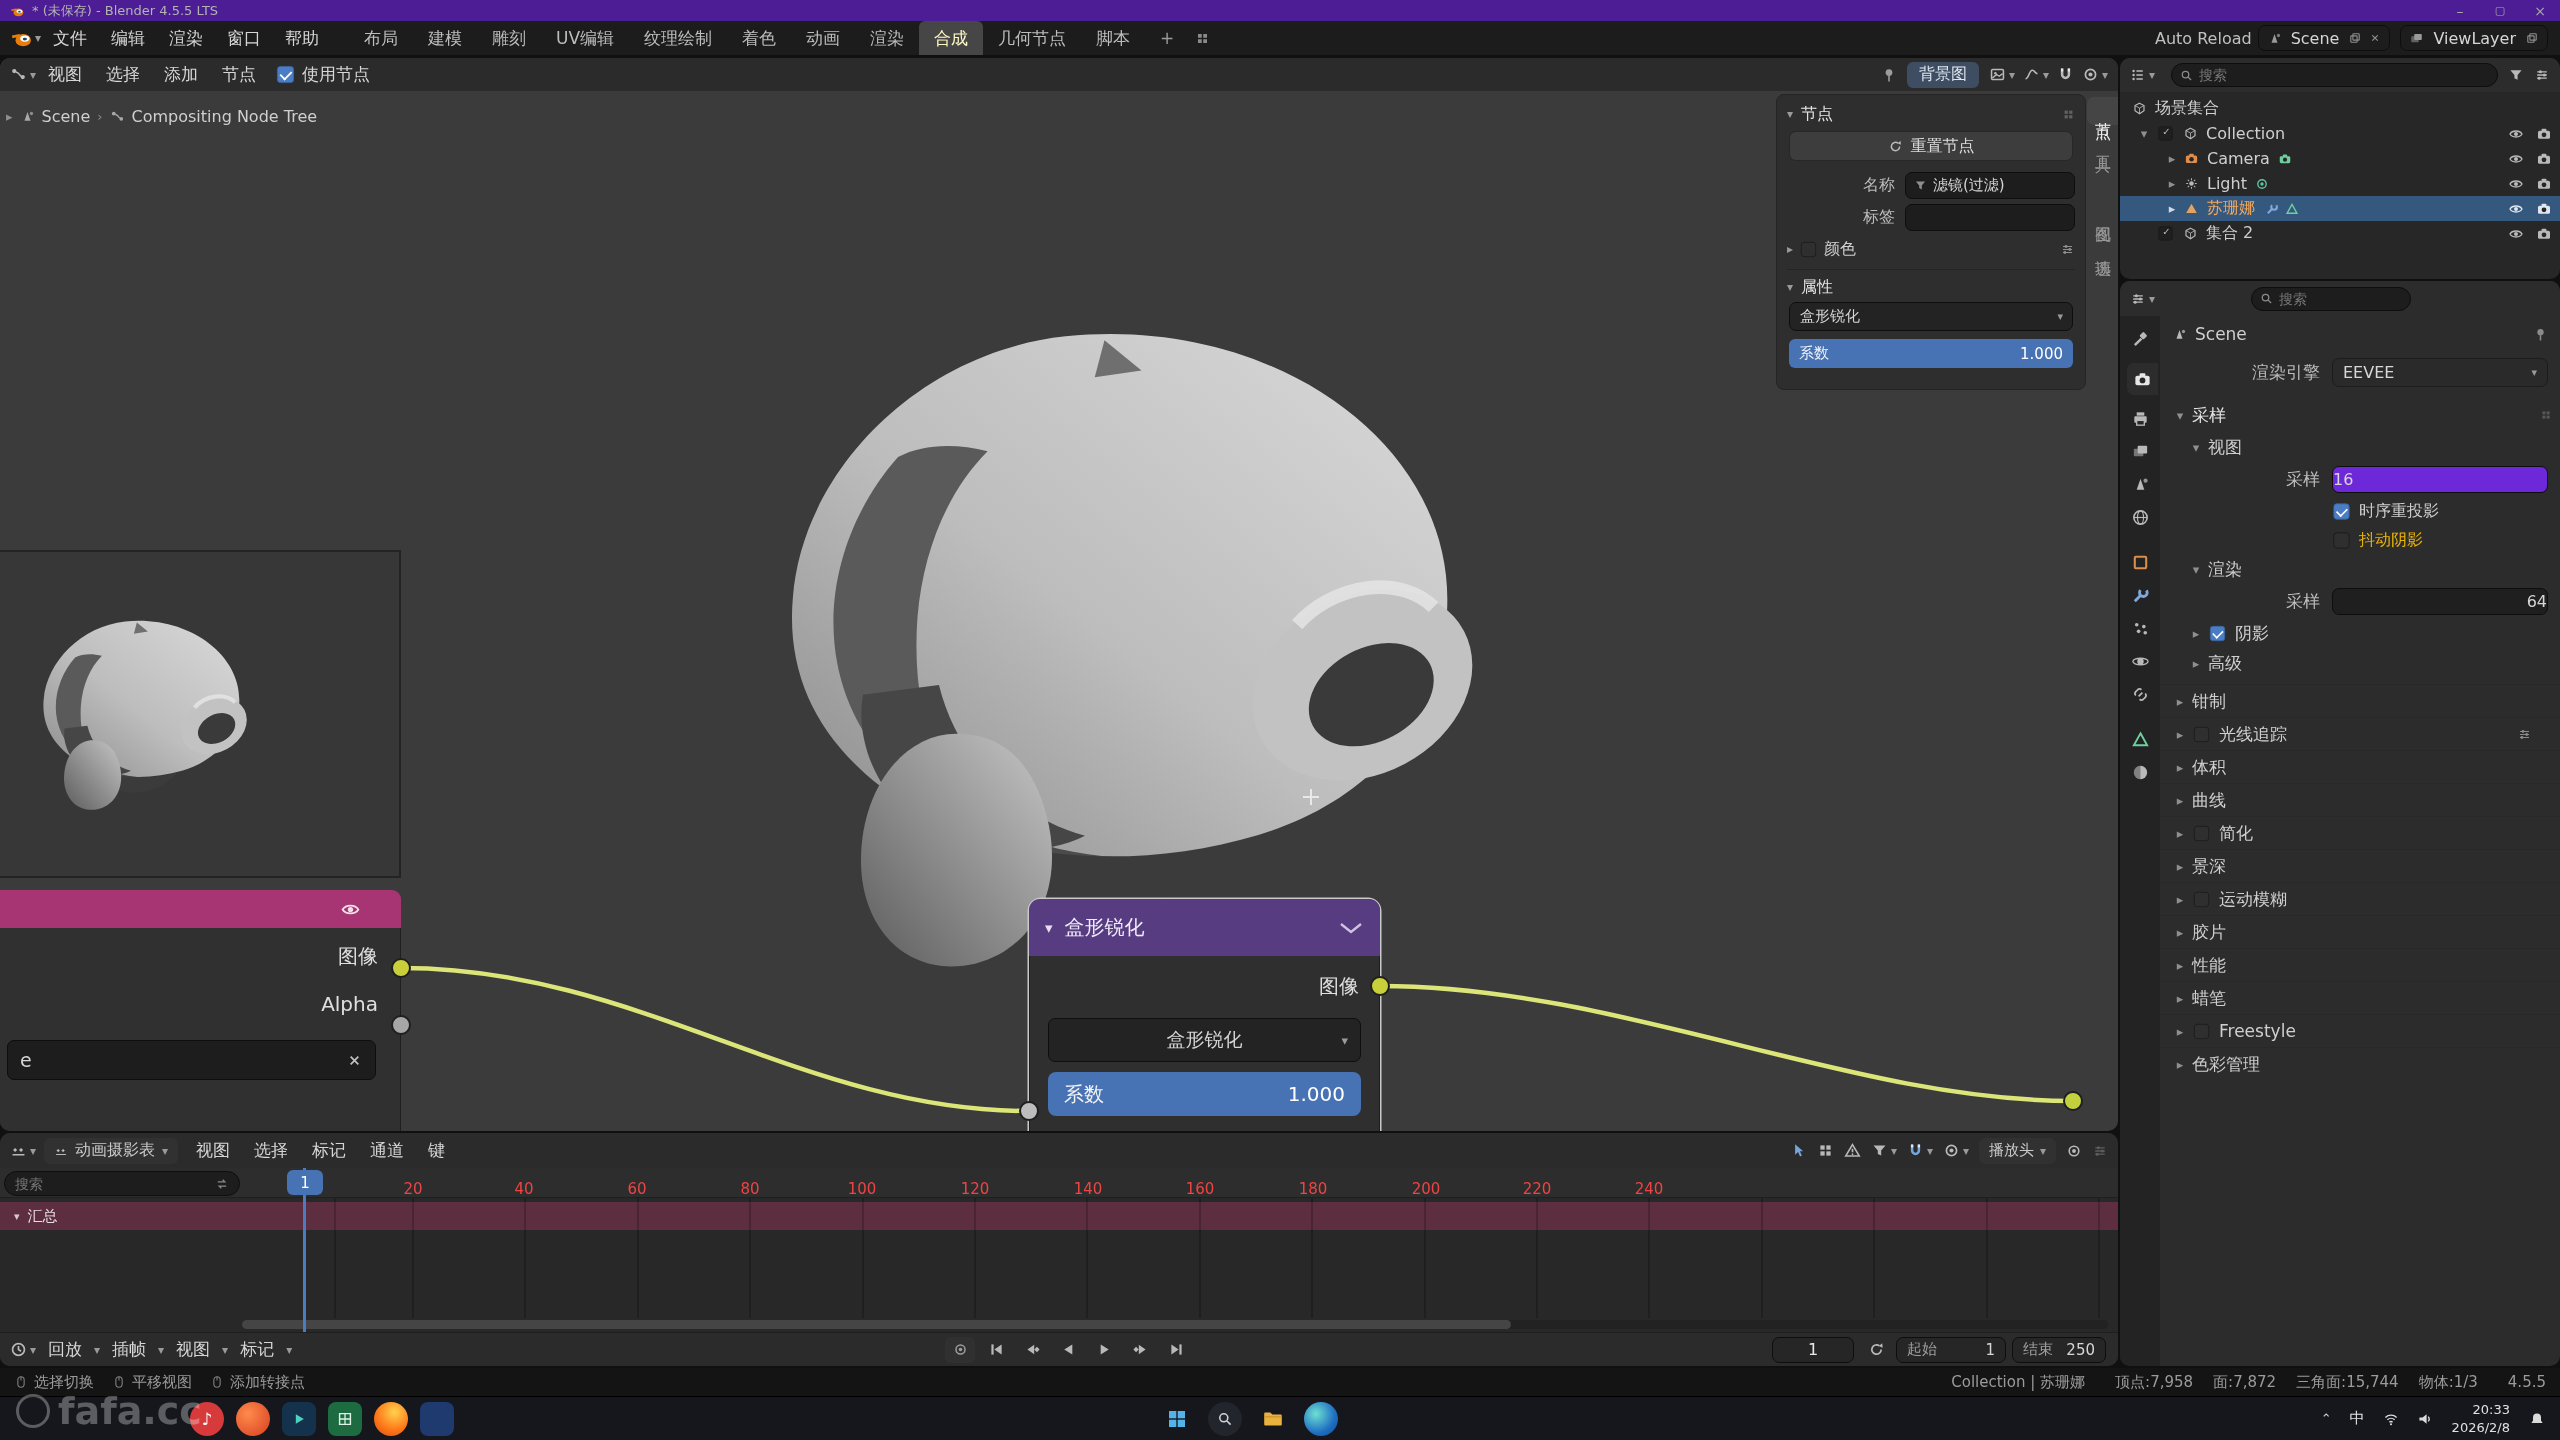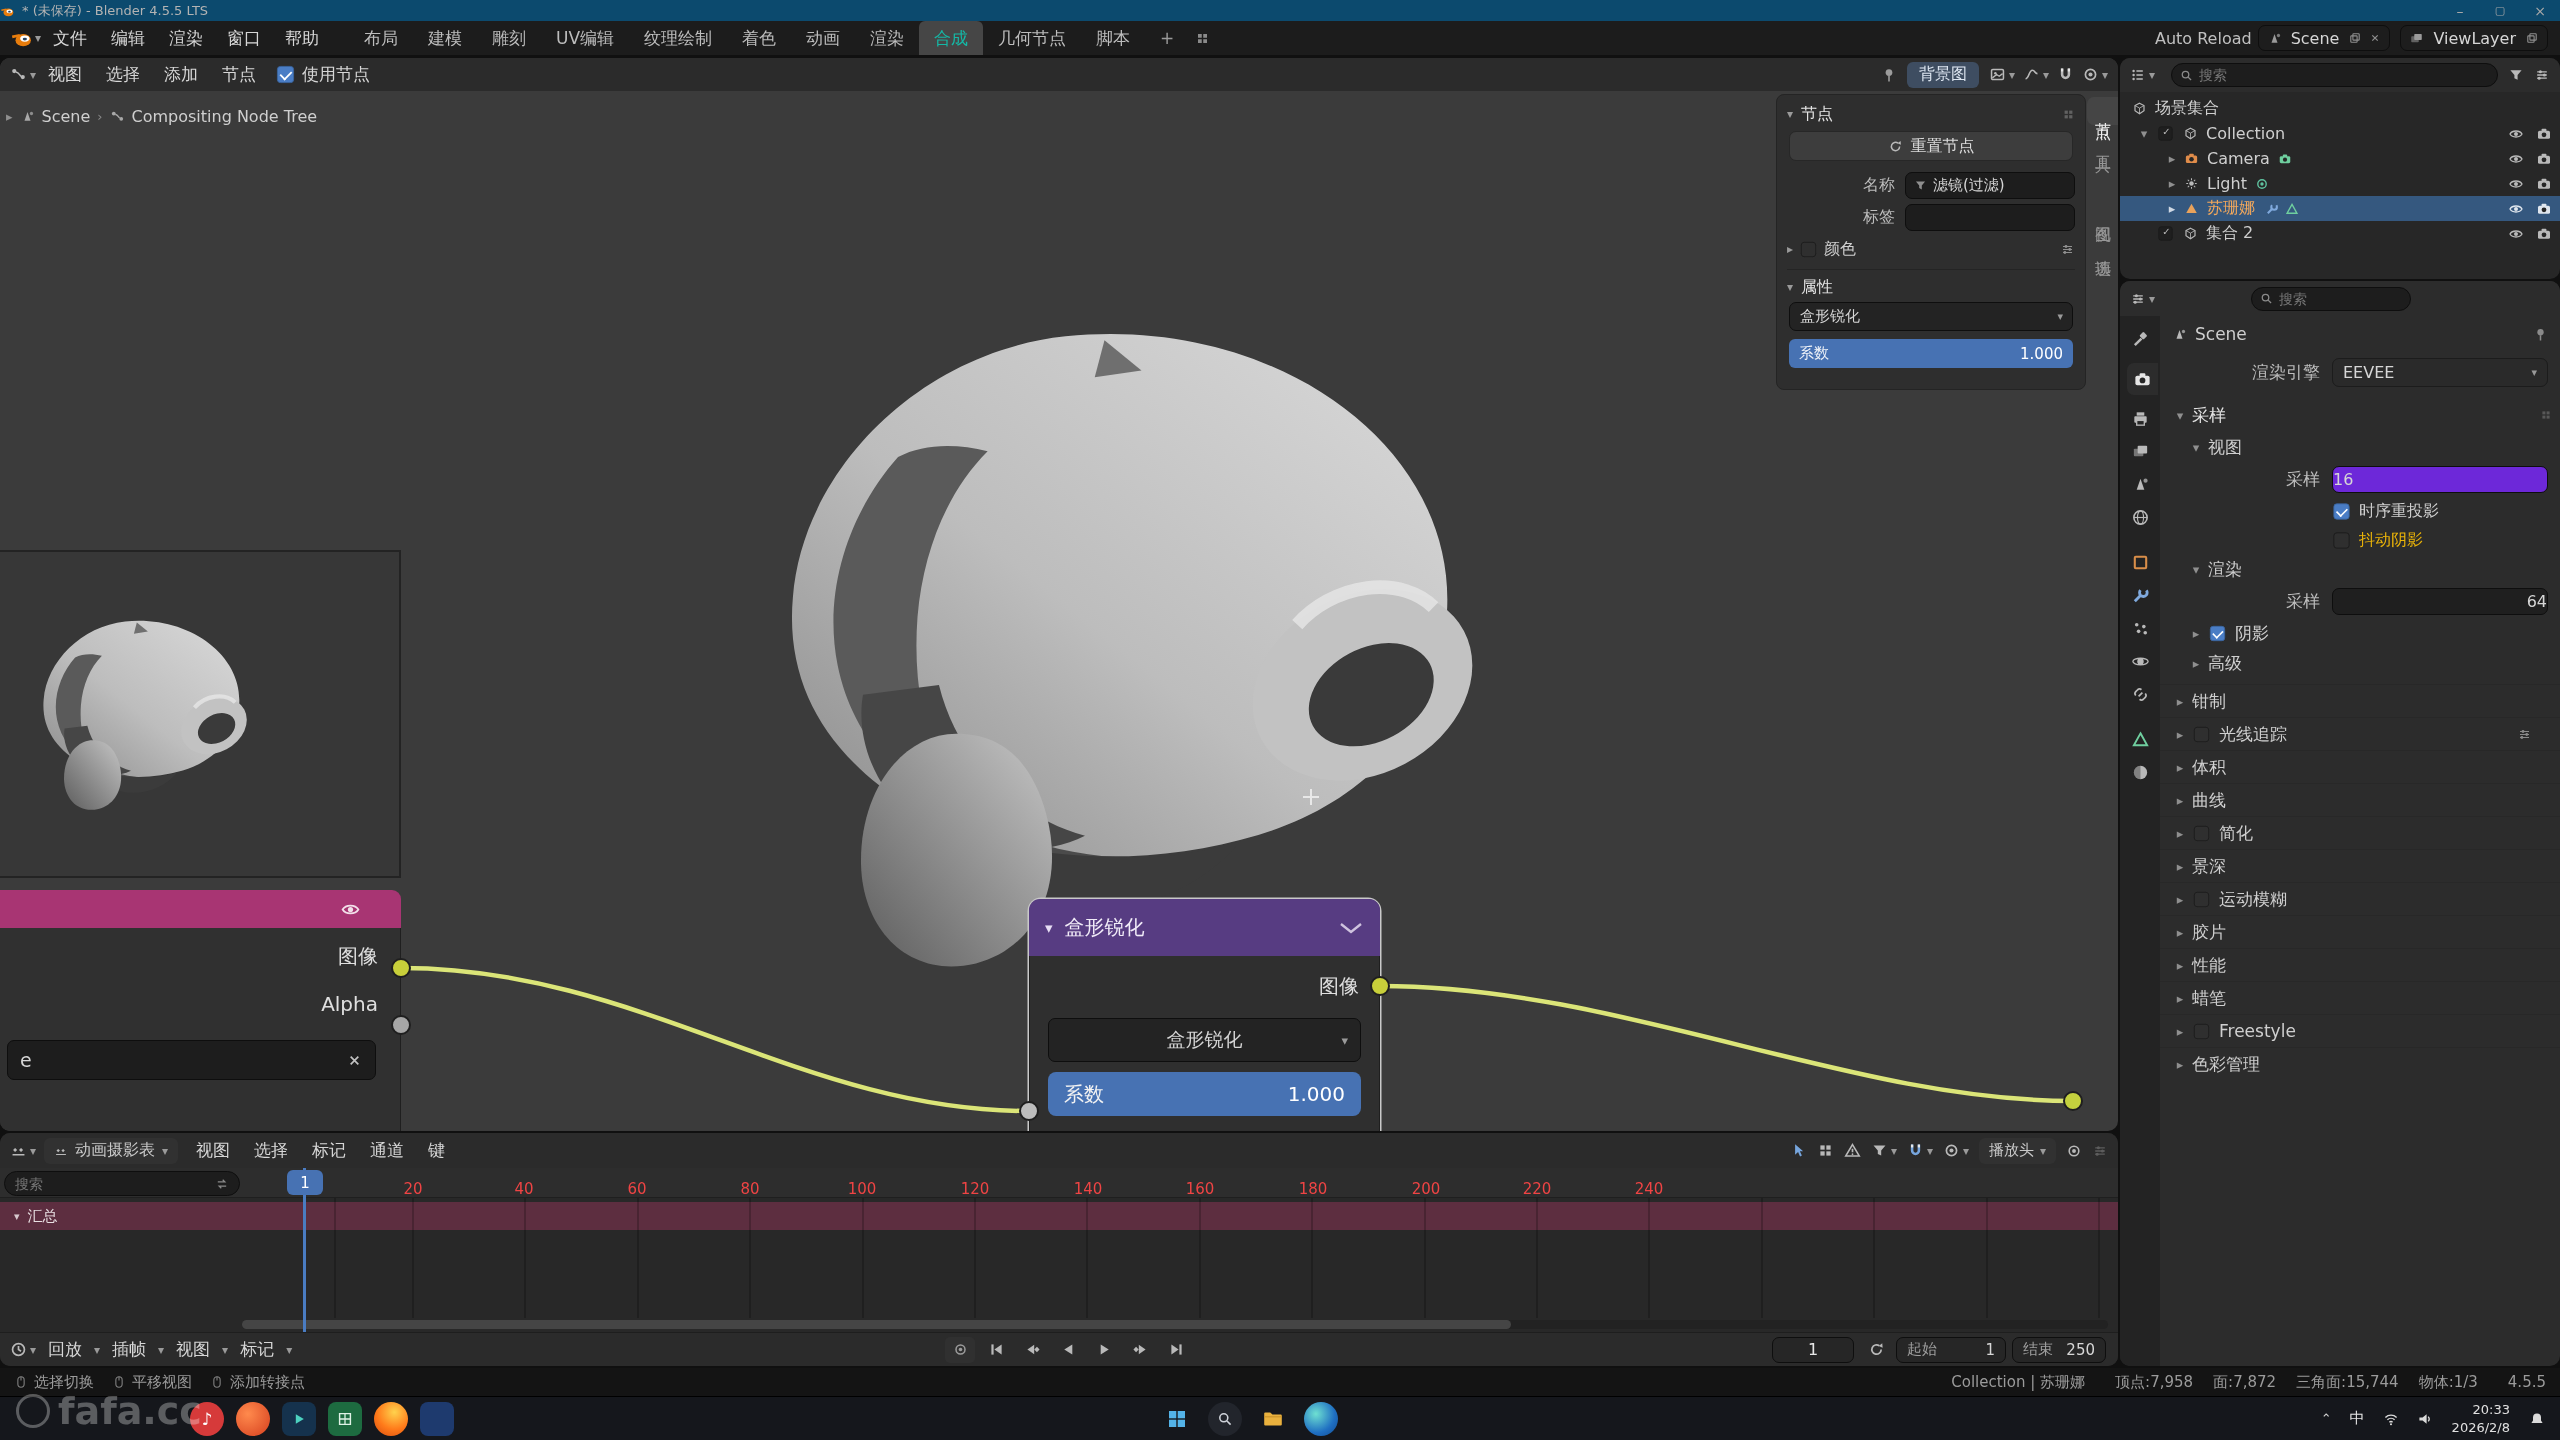--- a/index.html
+++ b/index.html
@@ -6,21 +6,21 @@
 body{background:#0d0d0d;font-family:"DejaVu Sans","Liberation Sans",sans-serif;color:#c9c9c9}
 #stage{position:relative;width:2560px;height:1440px;overflow:hidden;background:#101010}
 .abs{position:absolute}
 .flex{display:flex;align-items:center}
 .grow{flex:1}
 .ed{position:absolute;border-radius:10px;overflow:hidden}
 .ic{display:inline-block;vertical-align:middle;color:#b9b9b9;flex:none}
 .menu{padding:0 12px;font-size:17px;color:#d6d6d6;cursor:default}
 .chev{font-size:12px;color:#9a9a9a;margin-left:3px}
 .wtab{padding:5px 15px;font-size:17px;color:#bdbdbd;border-radius:6px 6px 0 0;height:100%;display:flex;align-items:center}
-.wtab.act{background:#464646;color:#14b8a6}
+.wtab.act{background:#464646;color:#fef9c3}
 .field{background:#1d1d1d;border:1px solid #0e0e0e;border-radius:7px;color:#d6d6d6;display:flex;align-items:center;font-size:17px}
 .btn{background:#3d3d3d;border:1px solid #272727;border-radius:7px;color:#dcdcdc;display:flex;align-items:center;justify-content:center;font-size:17px}
 .chk{width:19px;height:19px;border-radius:4px;background:#2f2f2f;border:1px solid #1a1a1a;flex:none;position:relative}
 .chk.on{background:#4a7dc5;border-color:#3a659f}
 .chk.on:after{content:"";position:absolute;left:5px;top:2px;width:6px;height:10px;border:solid #fff;border-width:0 2.4px 2.4px 0;transform:rotate(45deg)}
 .sock{stroke:#1f1f1f;stroke-width:2}
 .vtab{writing-mode:vertical-rl;font-size:16px;color:#969696;padding:12px 5px;border-radius:7px 0 0 7px;letter-spacing:2px}
 .vtab.act{background:#454545;color:#ececec}
 .prow{display:flex;align-items:center;font-size:17px;color:#cfcfcf}
 .parrow{color:#8f8f8f;font-size:13px;width:24px;text-align:center;flex:none}
@@ -252,21 +252,21 @@
 <ellipse cx="735" cy="420" rx="118" ry="92" transform="rotate(-28 735 420)" fill="#c2c2c2"></ellipse>
 <ellipse cx="744" cy="430" rx="68" ry="48" transform="rotate(-28 744 430)" fill="#3a3a3a"></ellipse>
 <path d="M668 358 a95 75 -28 0 1 140 -18" fill="none" stroke="#e6e6e6" stroke-width="14" opacity=".8"></path>
 <path d="M318 470 C262 470 218 530 220 605 C222 675 272 722 338 706 C400 690 430 625 410 552 C396 502 368 470 318 470 Z" fill="url(#gChin)"></path>
 </symbol>
 </defs>
 </svg>
 
 <div id="stage">
 
-  <div class="abs flex" style="left:0;top:0;width:2560px;height:21px;background:#0c4a6e;">
+  <div class="abs flex" style="left:0;top:0;width:2560px;height:21px;background:#4c1d95;padding-left:10px">
     <svg class="ic" width="14" height="14" viewBox="0 0 20 20">
         <ellipse cx="12" cy="12" rx="7" ry="5.6" fill="#e87d0d"></ellipse>
         <ellipse cx="13.5" cy="10.5" rx="4.2" ry="2.8" fill="#fff"></ellipse>
         <ellipse cx="13.5" cy="11" rx="1.9" ry="1.3" fill="#27425f"></ellipse>
         <path d="M2 9 L9 7.5" stroke="#e87d0d" stroke-width="2.4"></path>
       </svg>
     <span style="font-size:13px;color:#b3b3b3;margin-left:8px">* (未保存) - Blender 4.5.5 LTS</span>
     <div class="grow"></div>
     <div class="flex" style="height:100%">
       <div class="tbtn" style="width:40px;height:21px;color:#a8a8a8;font-size:14px">–</div>

